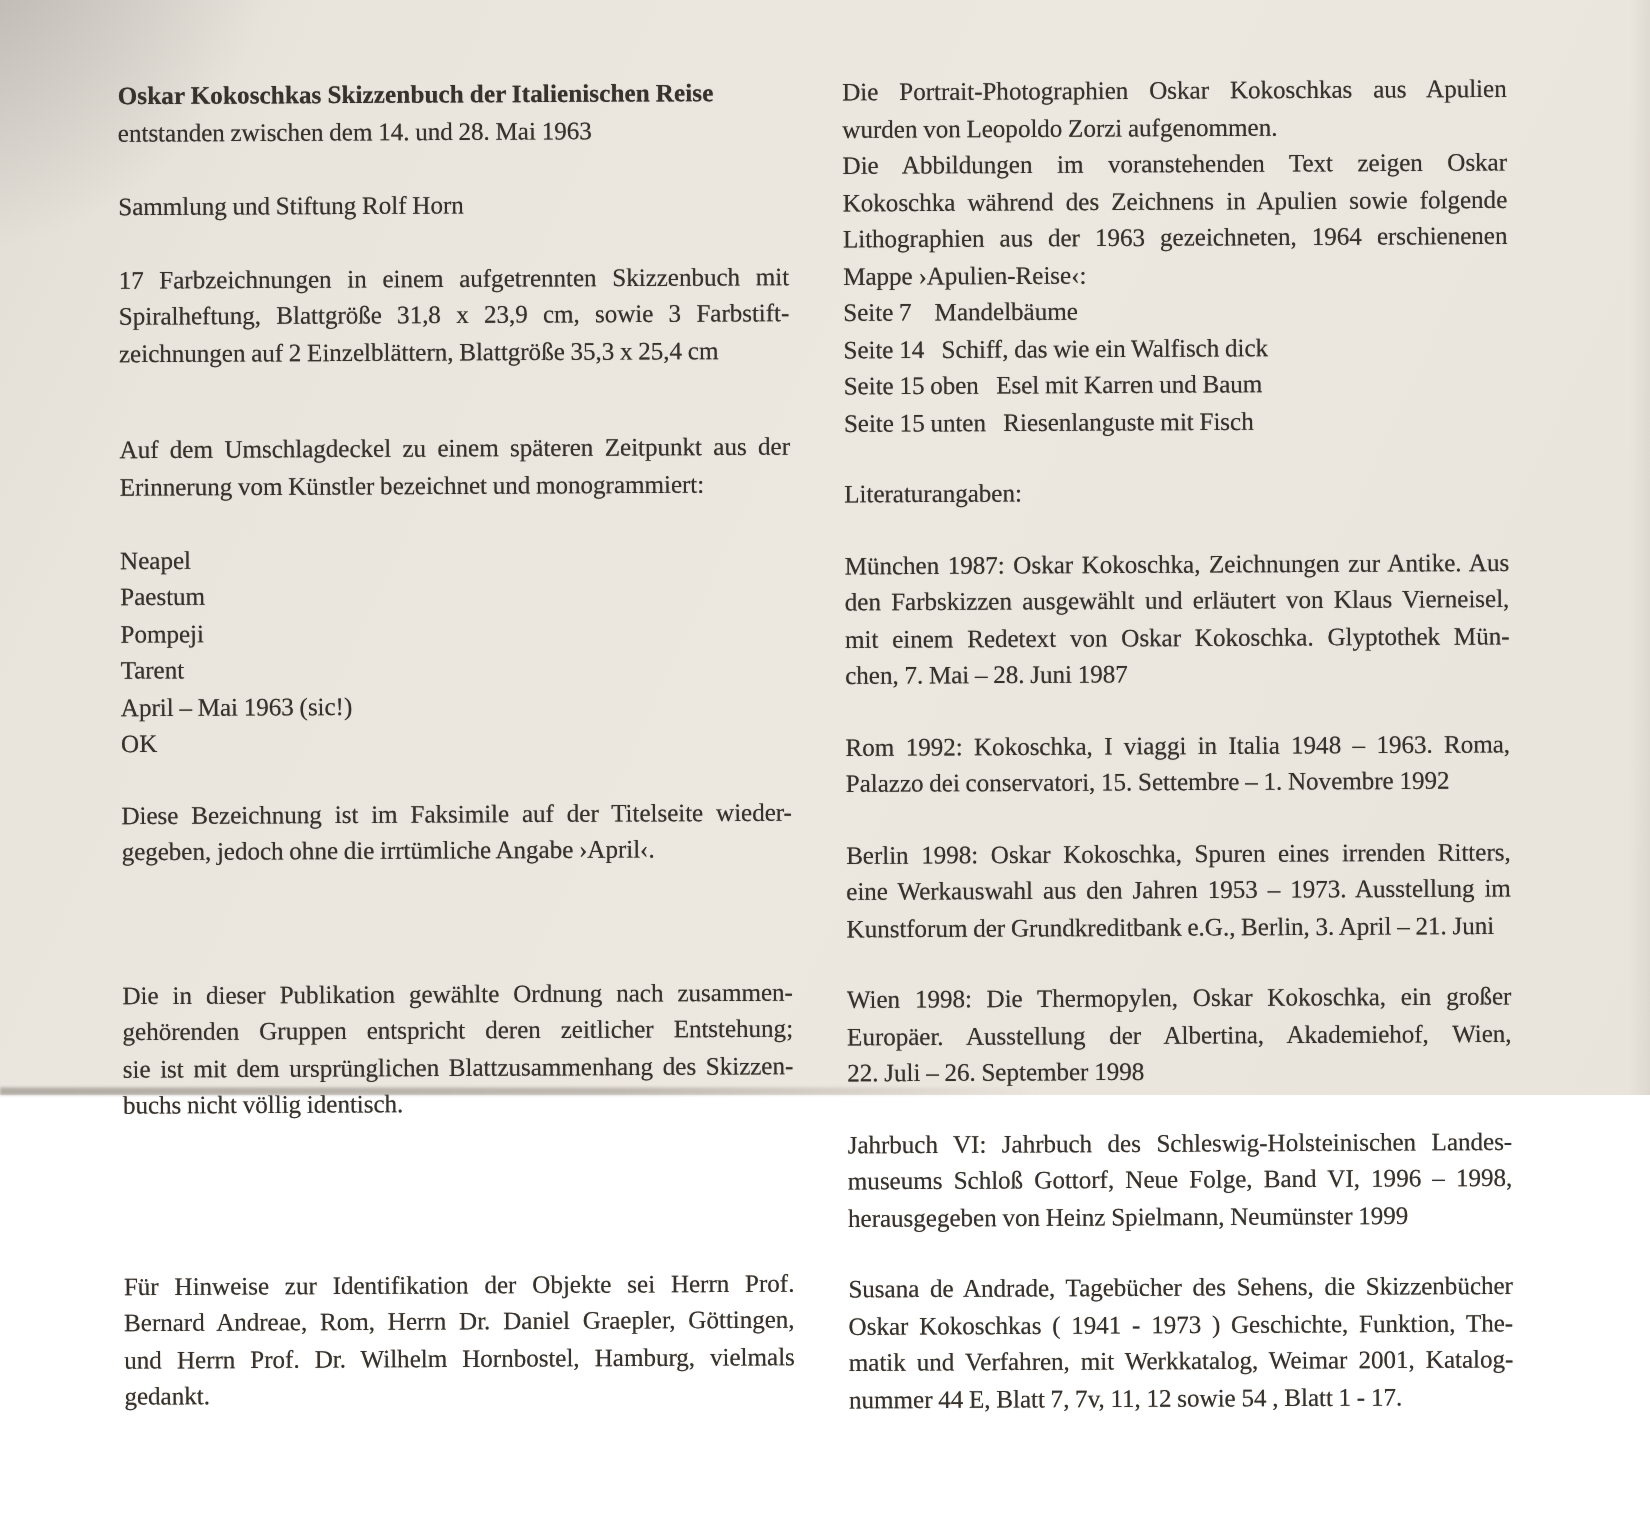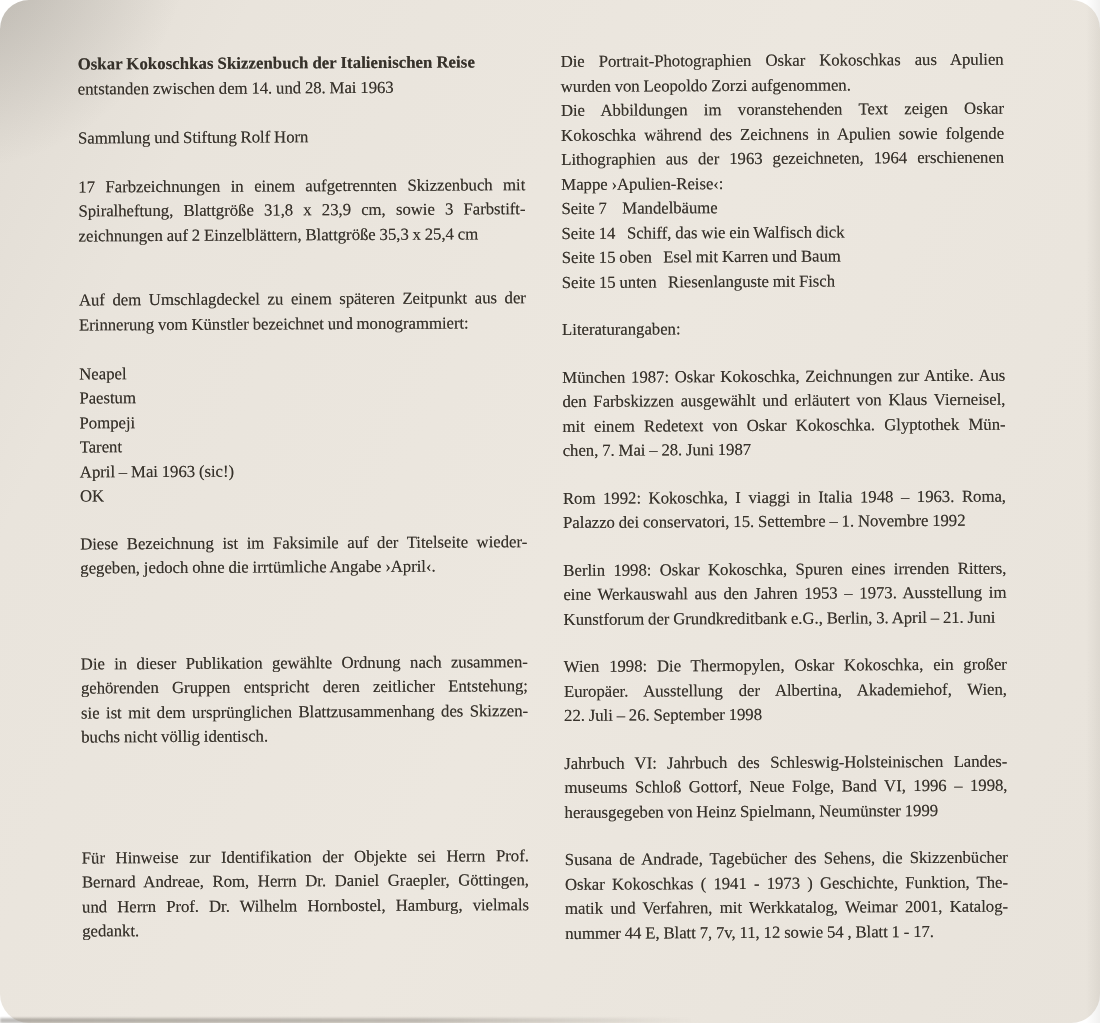--- a/index.html
+++ b/index.html
@@ -7,25 +7,24 @@
     --ink: #37322b;
   }
   html, body {
     margin: 0; padding: 0;
     width: 1100px; height: 1023px;
     overflow: hidden;
     font-family: "Liberation Serif", "DejaVu Serif", serif;
   }
   .page {
     position: absolute; inset: 0;
-    width: 1100px; height: 1023px;
+    width: 1100px; height: 730px;
     background:
       radial-gradient(circle at -45px -65px, rgba(80,77,71,0.50) 0px, rgba(80,77,71,0.22) 75px, rgba(80,77,71,0.0) 235px),
       linear-gradient(115deg, #e1dcd4 0%, #e9e4dc 16%, #ece7df 52%, #e8e3db 100%);
-    border-radius: 29px;
   }
   .sheet {
     position: absolute; inset: 0;
     transform: rotate(-0.3deg);
     transform-origin: 50% 50%;
   }
   .column {
     position: absolute;
     top: 50px;
   }

